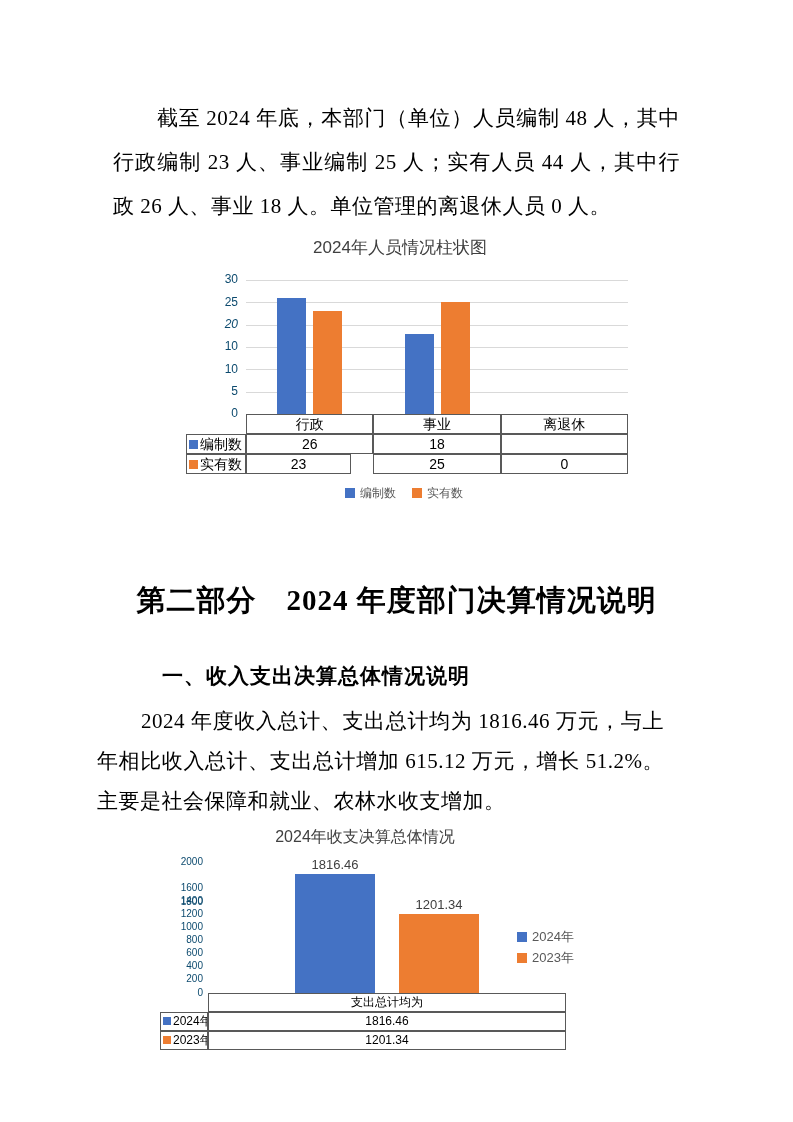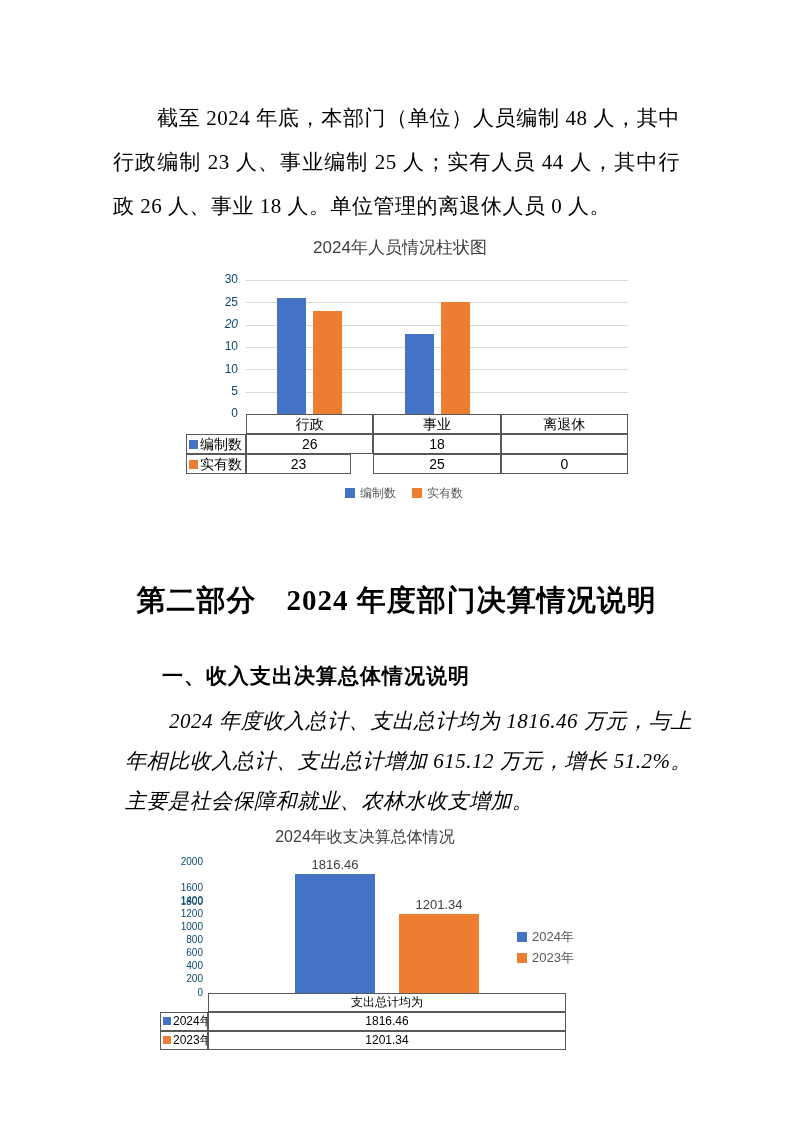--- a/index.html
+++ b/index.html
@@ -3,21 +3,21 @@
 <meta charset="utf-8">
 <style>
   html,body{margin:0;padding:0;background:#fff;}
   .page{
     position:relative;width:793px;height:1122px;background:#ffffff;overflow:hidden;
     font-family:"Liberation Serif","DejaVu Serif",serif;color:#000;
   }
   
   .para{position:absolute;}
   .p1{left:113px;top:96px;width:567px;}
-  .p2{left:125px;top:701px;width:567px;font-style:italic;}
+  .p2{left:97px;top:701px;width:567px;}
   .tline{font-size:21px;text-align:justify;text-align-last:left;letter-spacing:0.5px;}
   .p1 .tline{height:44px;line-height:44px;}
   .p2 .tline{height:40px;line-height:40px;}
   .tline.fill{text-align-last:justify;}
   .tline.indent{text-indent:44px;}
   
   .section-heading{
     position:absolute;left:0;top:581px;width:793px;height:38px;line-height:38px;
     margin:0;text-align:center;font-size:29px;font-weight:bold;letter-spacing:1px;
     font-family:"Liberation Serif","DejaVu Serif",serif;

